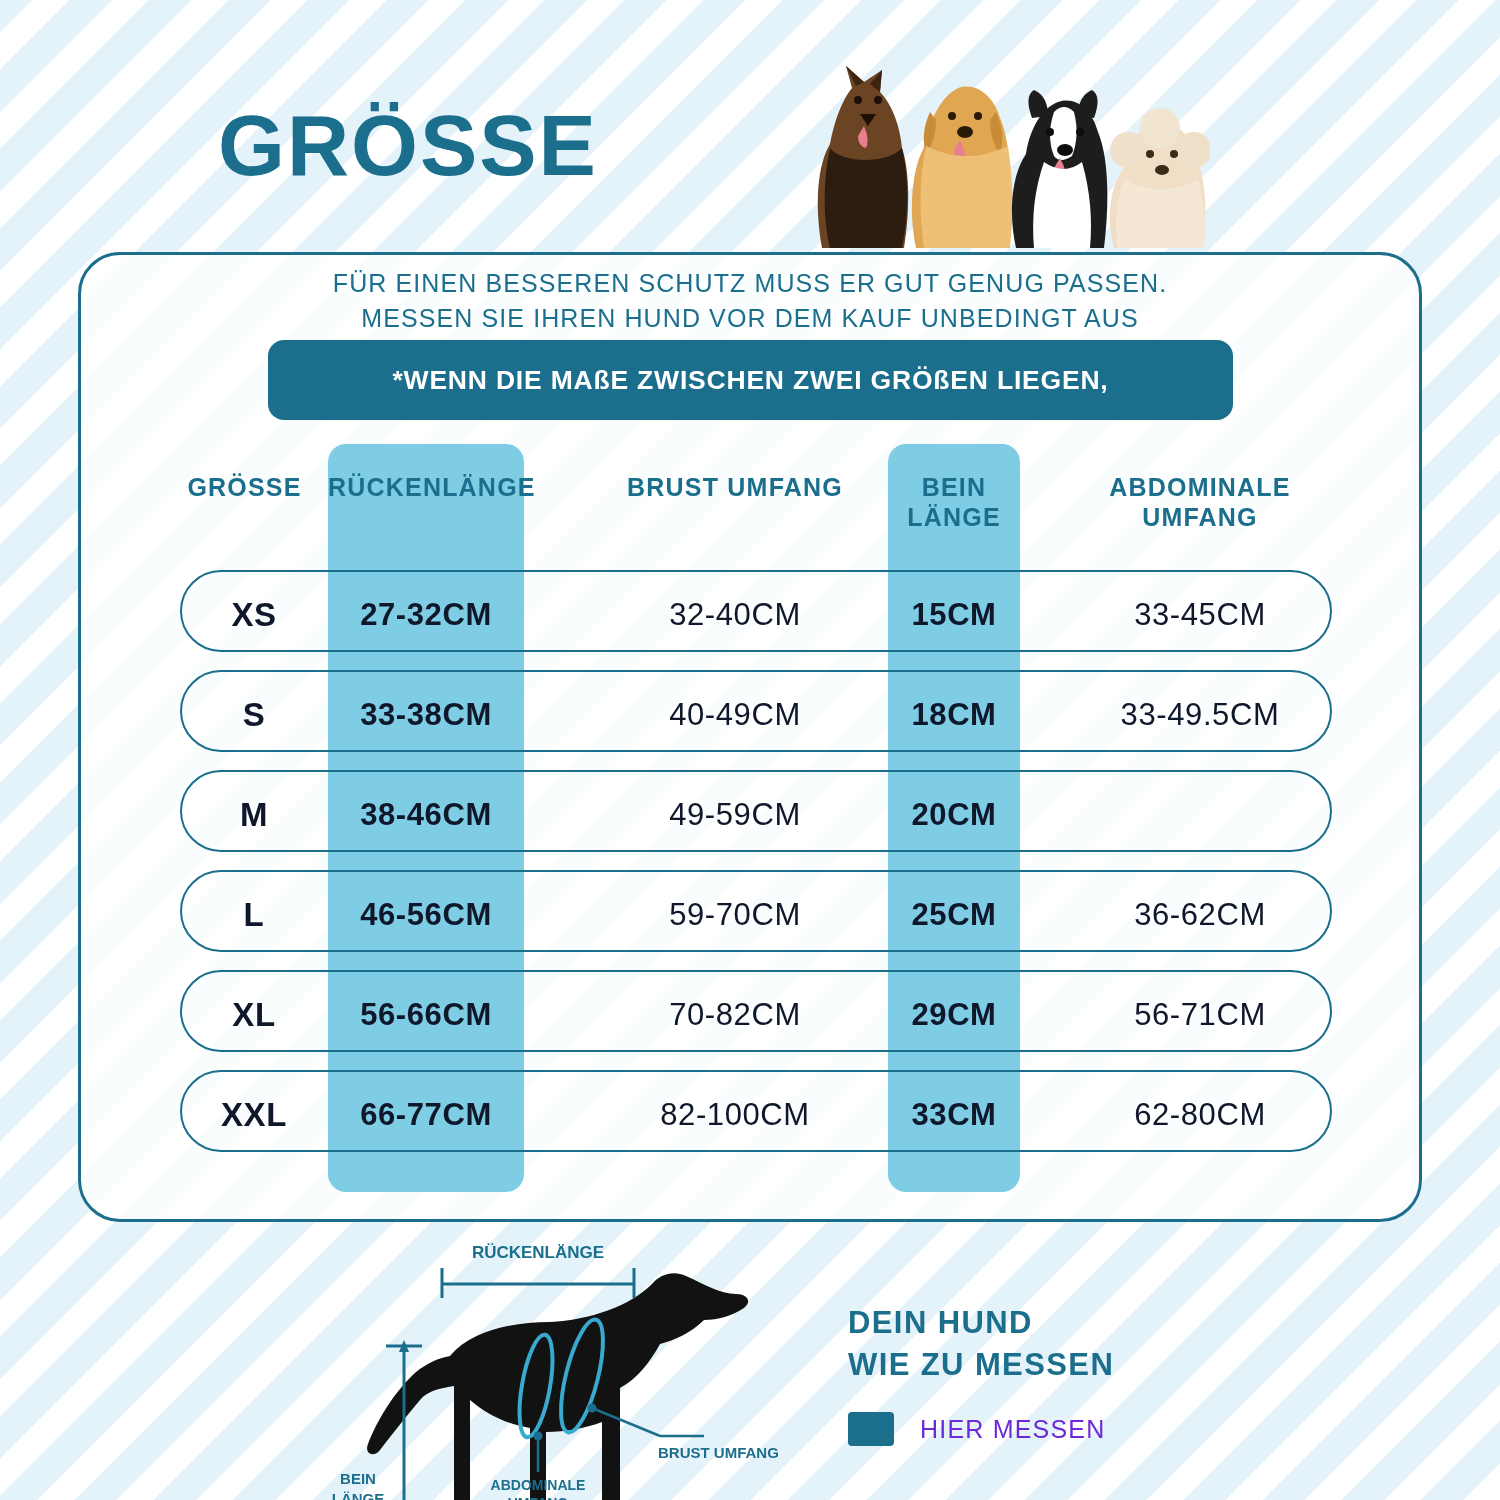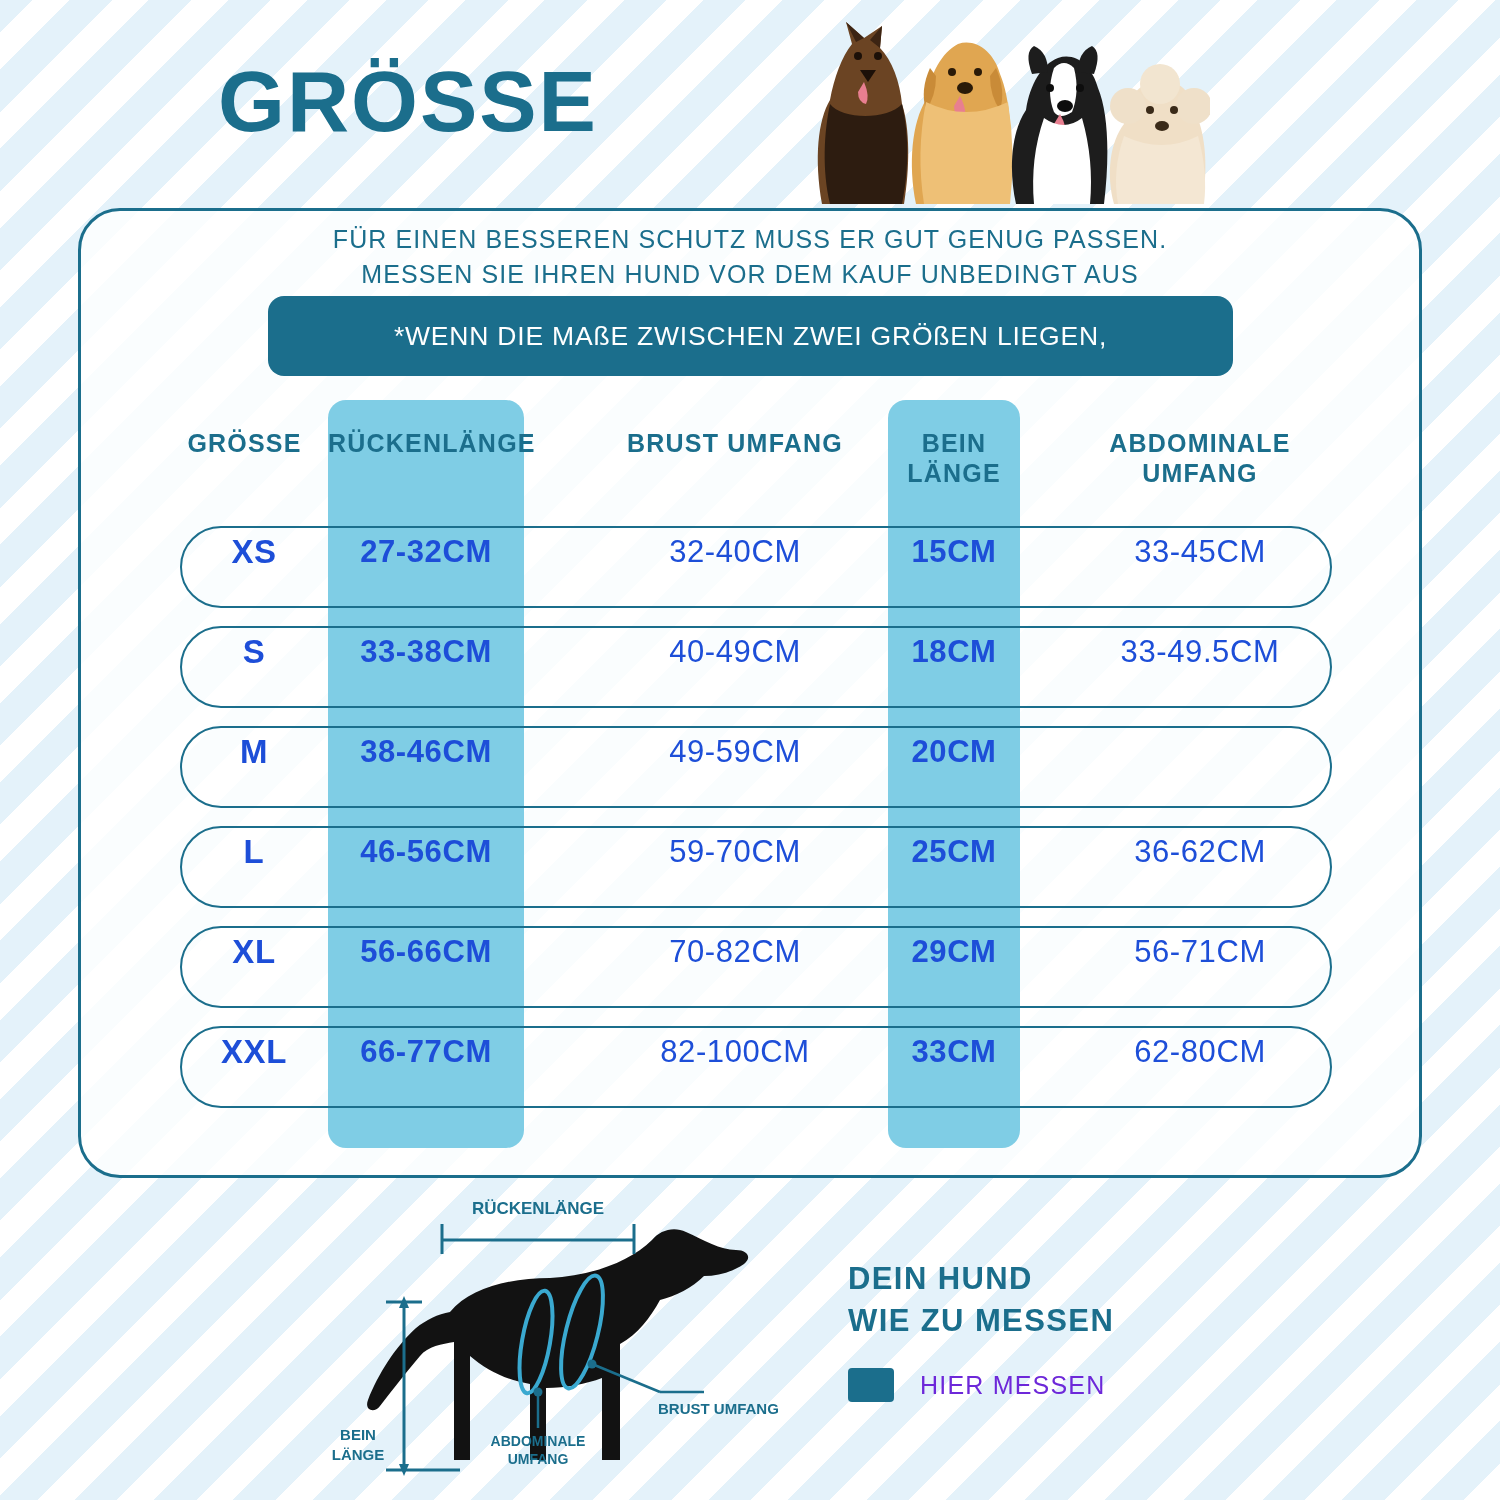--- a/index.html
+++ b/index.html
@@ -26,20 +26,21 @@
       #e4f2fa 26px,
       #e4f2fa 56px
     );
     z-index: 0;
   }
 
   .page {
     position: absolute;
     inset: 0;
     z-index: 2;
+    margin-top: 44px;
   }
 
   
   .title {
     position: absolute;
     left: 218px;
     top: 58px;
     font-size: 86px;
     font-weight: bold;
     letter-spacing: 2px;
@@ -89,21 +90,21 @@
     width: 965px;
     height: 80px;
     background: #1b6e8c;
     border-radius: 16px;
     color: #ffffff;
     display: flex;
     align-items: center;
     justify-content: center;
     text-align: center;
     font-size: 26.5px;
-    font-weight: normal;
+    font-weight: bold;
     letter-spacing: 0.8px;
     line-height: 1.3;
     box-sizing: border-box;
     padding: 0 18px;
   }
 
   
   .hl-col {
     position: absolute;
     background: #7fcde5;
@@ -152,26 +153,26 @@
     top: 8px;
     width: 1152px;
     height: 82px;
     border: 2.5px solid #1b6e8c;
     border-radius: 41px;
     box-sizing: border-box;
     background: transparent;
   }
   .cell {
     position: absolute;
-    top: 4px;
+    top: 23px;
     height: 60px;
     display: flex;
     align-items: center;
     justify-content: center;
-    color: #1d4ed8;
+    color: #0f172a;
     font-size: 31px;
     letter-spacing: 0.6px;
   }
   .cell.bold { font-weight: bold; }
   .c-size  { left: 30px;  width: 148px; font-weight: bold; font-size: 33px; }
   .c-back  { left: 178px; width: 196px; }
   .c-chest { left: 420px; width: 330px; }
   .c-leg   { left: 738px; width: 132px; }
   .c-abd   { left: 900px; width: 300px; }
 

